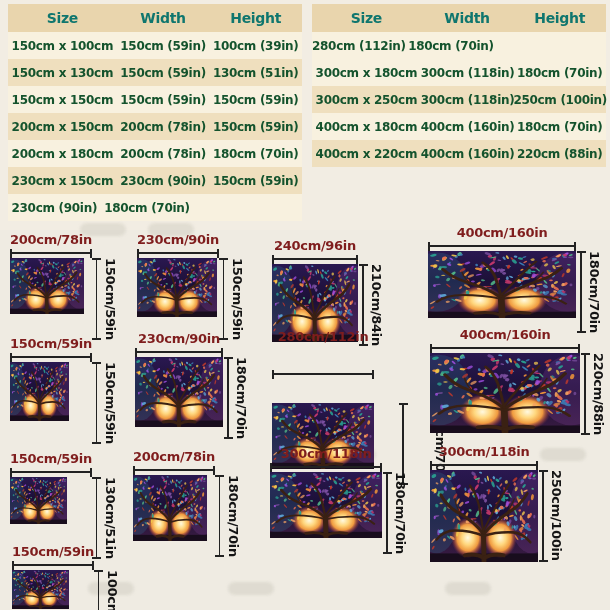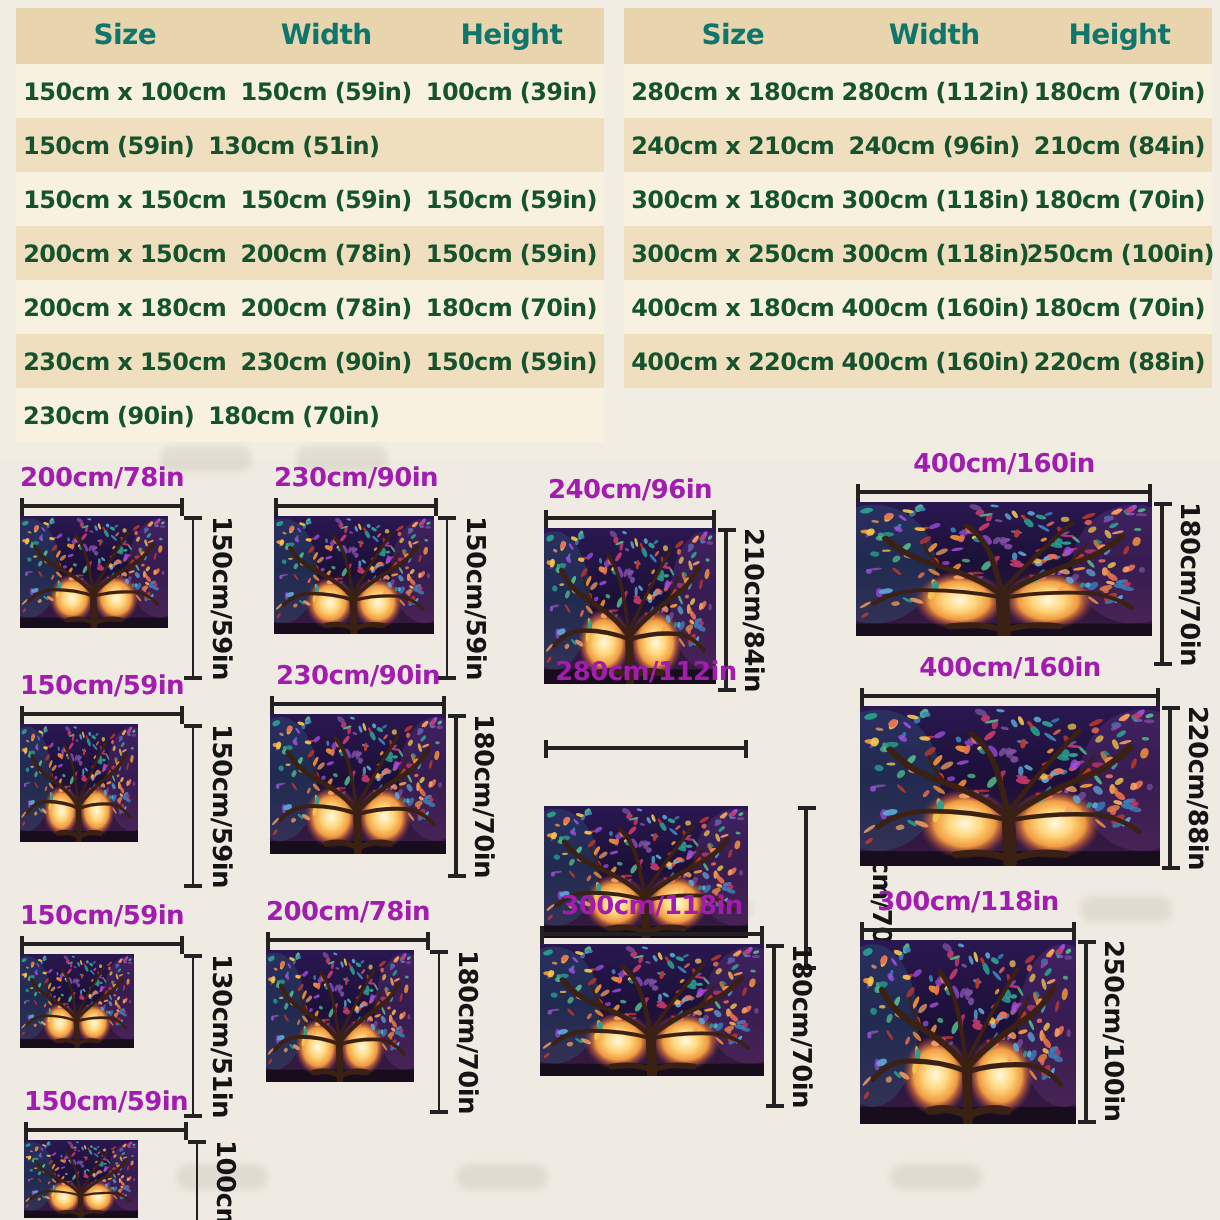--- a/index.html
+++ b/index.html
@@ -12,21 +12,21 @@
   .trow{display:flex;align-items:center;height:27px;}
   .thead{height:28px;background:#e9d5ad;}
   .thead .tc{font-size:14px;color:#0f766e;}
   .r-cream{background:#f8f1df;}
   .r-tan{background:#efdfbe;}
   .tc{text-align:center;font-weight:bold;font-size:12px;color:#14532d;letter-spacing:-0.3px;white-space:nowrap;overflow:visible;}
   .c1{width:37%;} .c2{width:31.5%;} .c3{width:31.5%;}
 
   
   .fig{position:absolute;display:grid;grid-template-columns:auto 10px auto;grid-template-rows:16px 10px auto;}
-  .wlab{grid-column:1;grid-row:1;text-align:center;font-weight:bold;font-size:13px;color:#a21caf;
+  .wlab{grid-column:1;grid-row:1;text-align:center;font-weight:bold;font-size:13px;color:#7f1d1d;
         white-space:nowrap;letter-spacing:-0.3px;}
   .harrow{grid-column:1;grid-row:2;align-self:center;height:9px;position:relative;
           border-left:2px solid #222;border-right:2px solid #222;}
   .harrow::before{content:"";position:absolute;left:0;right:0;top:3.5px;height:1.5px;background:#222;}
   .art{grid-column:1;grid-row:3;display:block;}
   .varrow{grid-column:2;grid-row:3;width:9px;justify-self:center;position:relative;
           border-top:2px solid #222;border-bottom:2px solid #222;}
   .varrow::before{content:"";position:absolute;top:0;bottom:0;left:3.5px;width:1.5px;background:#222;}
   .vlab{grid-column:3;grid-row:3;writing-mode:vertical-lr;font-weight:bold;font-size:13px;color:#141414;
         white-space:nowrap;line-height:1.05;padding-left:1px;letter-spacing:-0.3px;}
@@ -260,20 +260,21 @@
       <div class="tc c1">Size</div>
       <div class="tc c2">Width</div>
       <div class="tc c3">Height</div>
     </div>
     <div class="trow r-cream">
       <div class="tc c1">150cm x 100cm</div>
       <div class="tc c2">150cm (59in)</div>
       <div class="tc c3">100cm (39in)</div>
     </div>
     <div class="trow r-tan">
+      <div class="tc c1">150cm x 130cm</div>
       <div class="tc c2">150cm (59in)</div>
       <div class="tc c3">130cm (51in)</div>
     </div>
     <div class="trow r-cream">
       <div class="tc c1">150cm x 150cm</div>
       <div class="tc c2">150cm (59in)</div>
       <div class="tc c3">150cm (59in)</div>
     </div>
     <div class="trow r-tan">
       <div class="tc c1">200cm x 150cm</div>
@@ -296,28 +297,22 @@
     </div>
   </div>
 
   <div class="table" style="left:312px;">
     <div class="trow thead">
       <div class="tc c1">Size</div>
       <div class="tc c2">Width</div>
       <div class="tc c3">Height</div>
     </div>
     <div class="trow r-cream">
-      <div class="tc c1">280cm x 180cm</div>
       <div class="tc c2">280cm (112in)</div>
       <div class="tc c3">180cm (70in)</div>
-    </div>
-    <div class="trow r-tan">
-      <div class="tc c1">240cm x 210cm</div>
-      <div class="tc c2">240cm (96in)</div>
-      <div class="tc c3">210cm (84in)</div>
     </div>
     <div class="trow r-cream">
       <div class="tc c1">300cm x 180cm</div>
       <div class="tc c2">300cm (118in)</div>
       <div class="tc c3">180cm (70in)</div>
     </div>
     <div class="trow r-tan">
       <div class="tc c1">300cm x 250cm</div>
       <div class="tc c2">300cm (118in)</div>
       <div class="tc c3">250cm (100in)</div>

